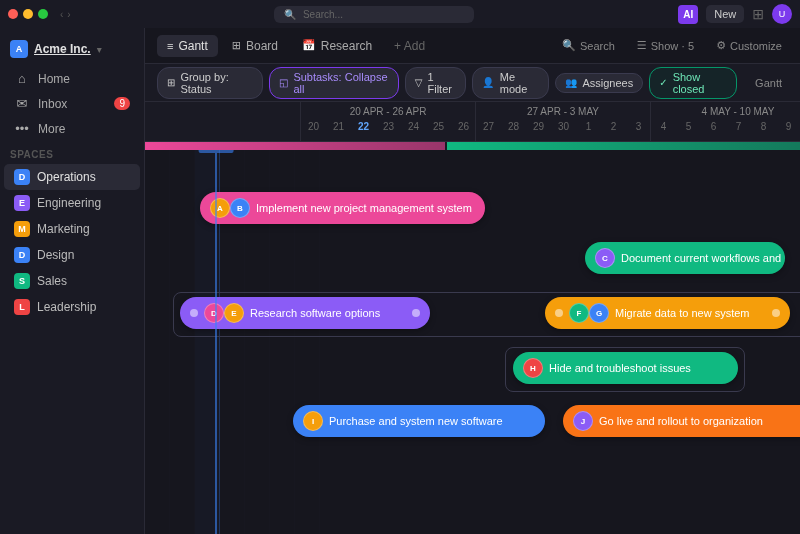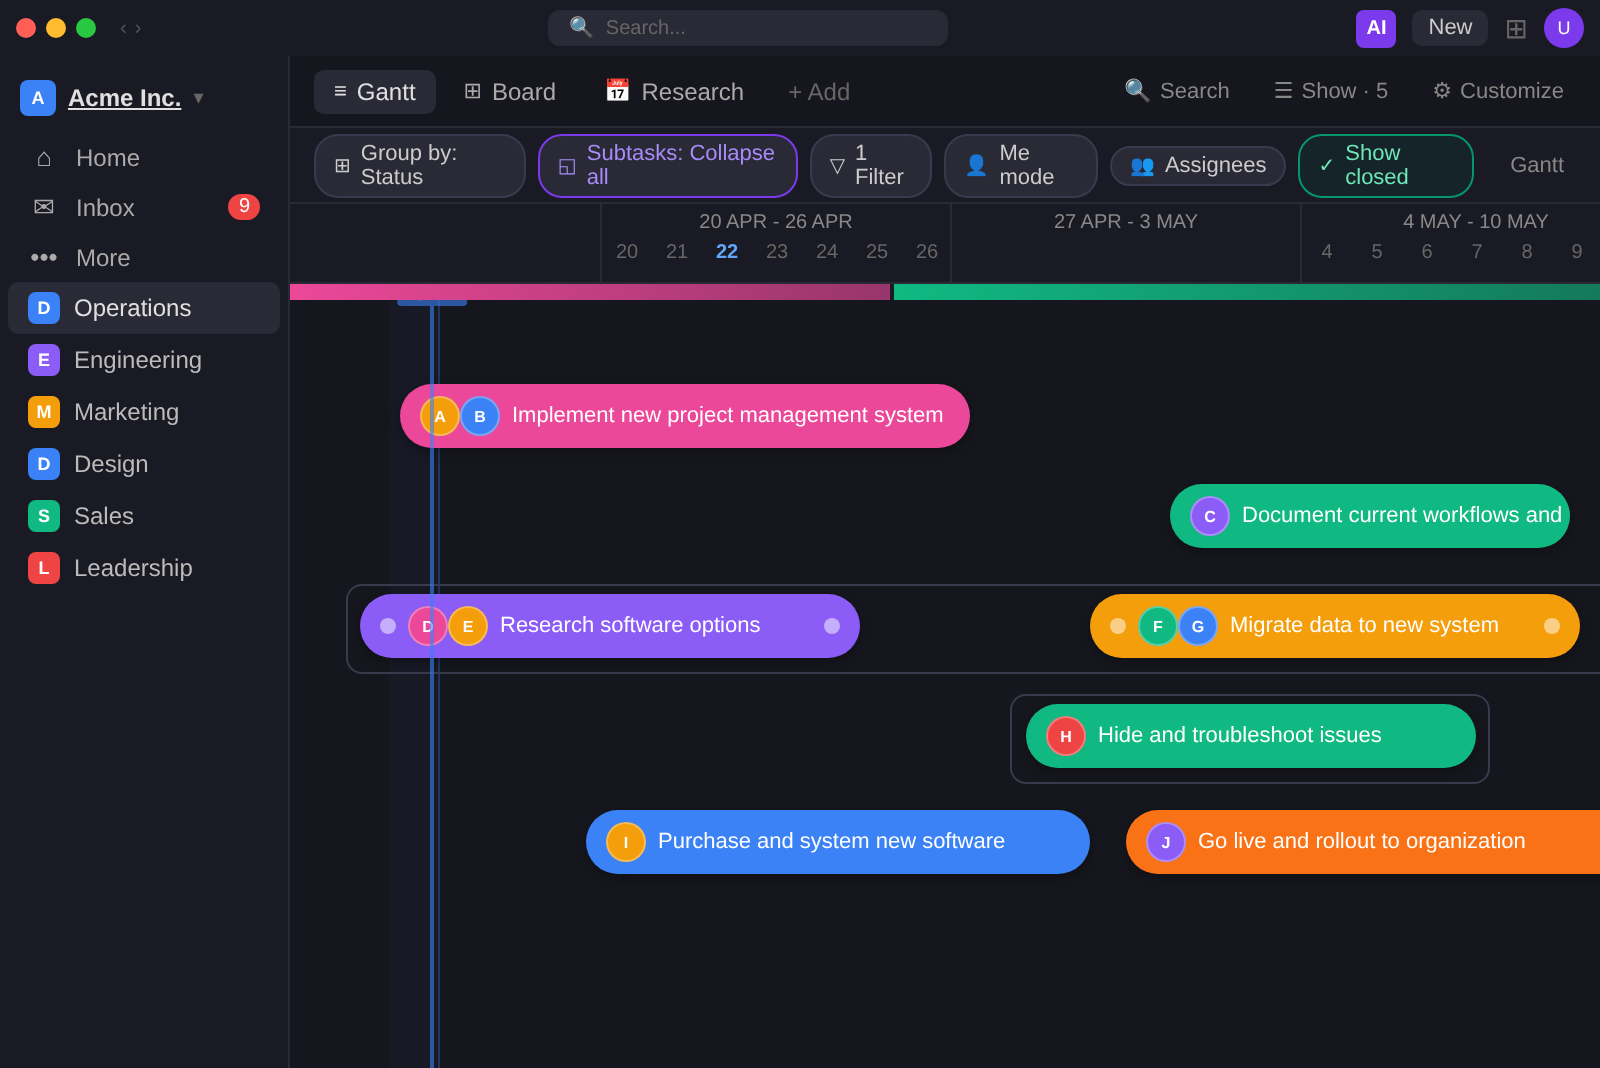--- a/index.html
+++ b/index.html
@@ -138,20 +138,21 @@
       <div class="nav-item">
         <span class="nav-icon">✉</span>
         <span>Inbox</span>
         <span class="badge">9</span>
       </div>
       <div class="nav-item">
         <span class="nav-icon">•••</span>
         <span>More</span>
       </div>
 
+      <div class="spaces-label">Spaces</div>
 
       <div class="space-item active">
         <div class="space-dot" style="background:#3b82f6">D</div>
         <span>Operations</span>
       </div>
       <div class="space-item">
         <div class="space-dot" style="background:#8b5cf6">E</div>
         <span>Engineering</span>
       </div>
       <div class="space-item">
@@ -249,20 +250,29 @@
                 <div class="date-day">21</div>
                 <div class="date-day today">22</div>
                 <div class="date-day">23</div>
                 <div class="date-day">24</div>
                 <div class="date-day">25</div>
                 <div class="date-day">26</div>
               </div>
             </div>
             <div class="date-week" style="width:175px">
               <div class="date-week-label">27 APR - 3 MAY</div>
+              <div class="date-days">
+                <div class="date-day">27</div>
+                <div class="date-day">28</div>
+                <div class="date-day">29</div>
+                <div class="date-day">30</div>
+                <div class="date-day">1</div>
+                <div class="date-day">2</div>
+                <div class="date-day">3</div>
+              </div>
             </div>
             <div class="date-week" style="width:175px">
               <div class="date-week-label">4 MAY - 10 MAY</div>
               <div class="date-days">
                 <div class="date-day">4</div>
                 <div class="date-day">5</div>
                 <div class="date-day">6</div>
                 <div class="date-day">7</div>
                 <div class="date-day">8</div>
                 <div class="date-day">9</div>

